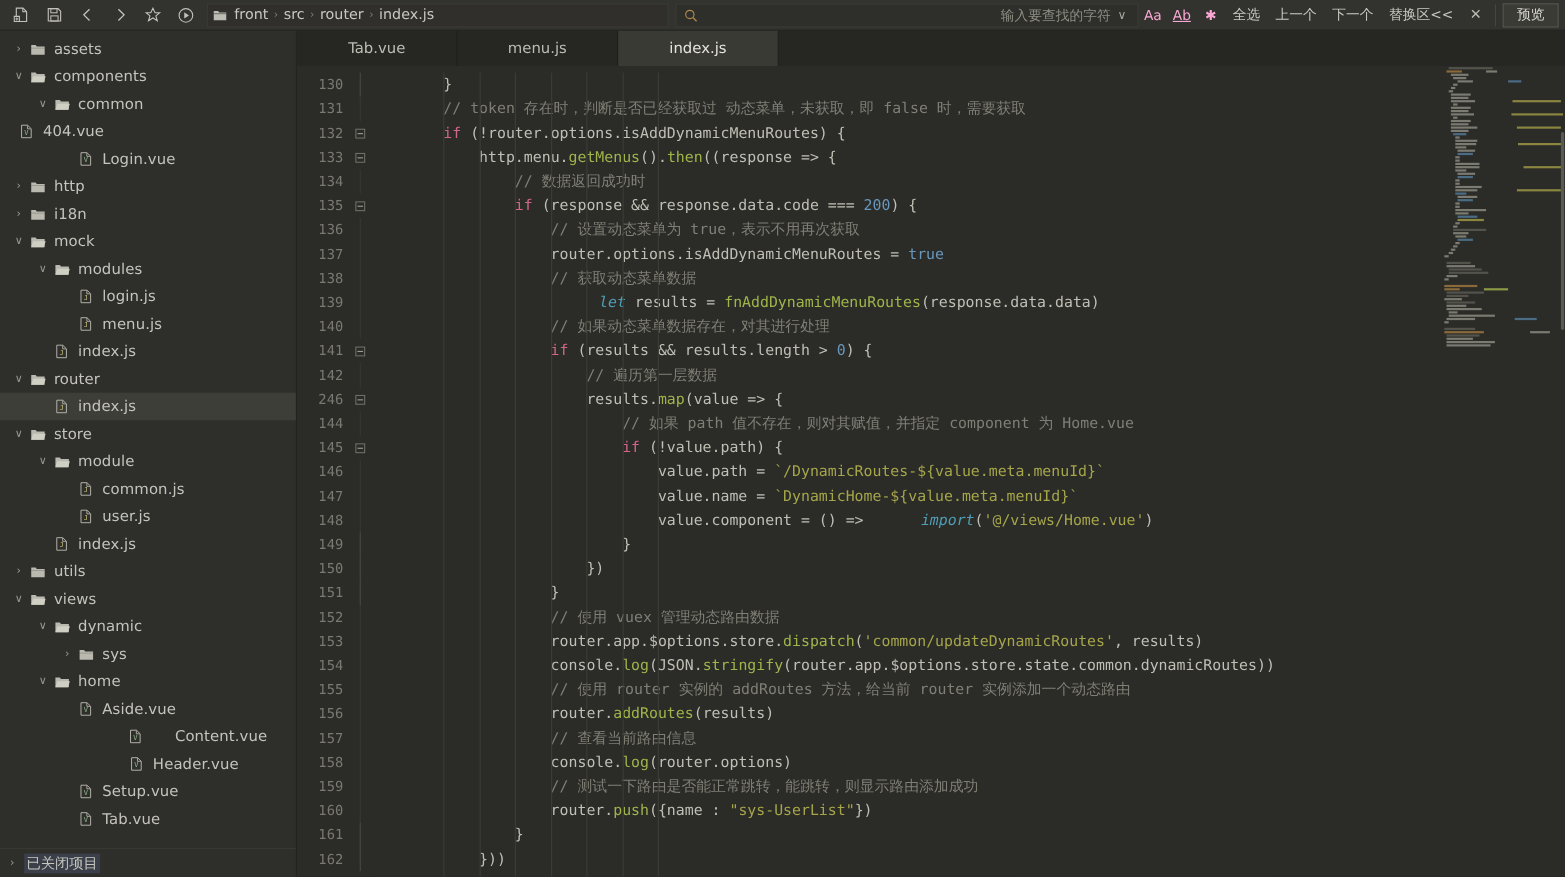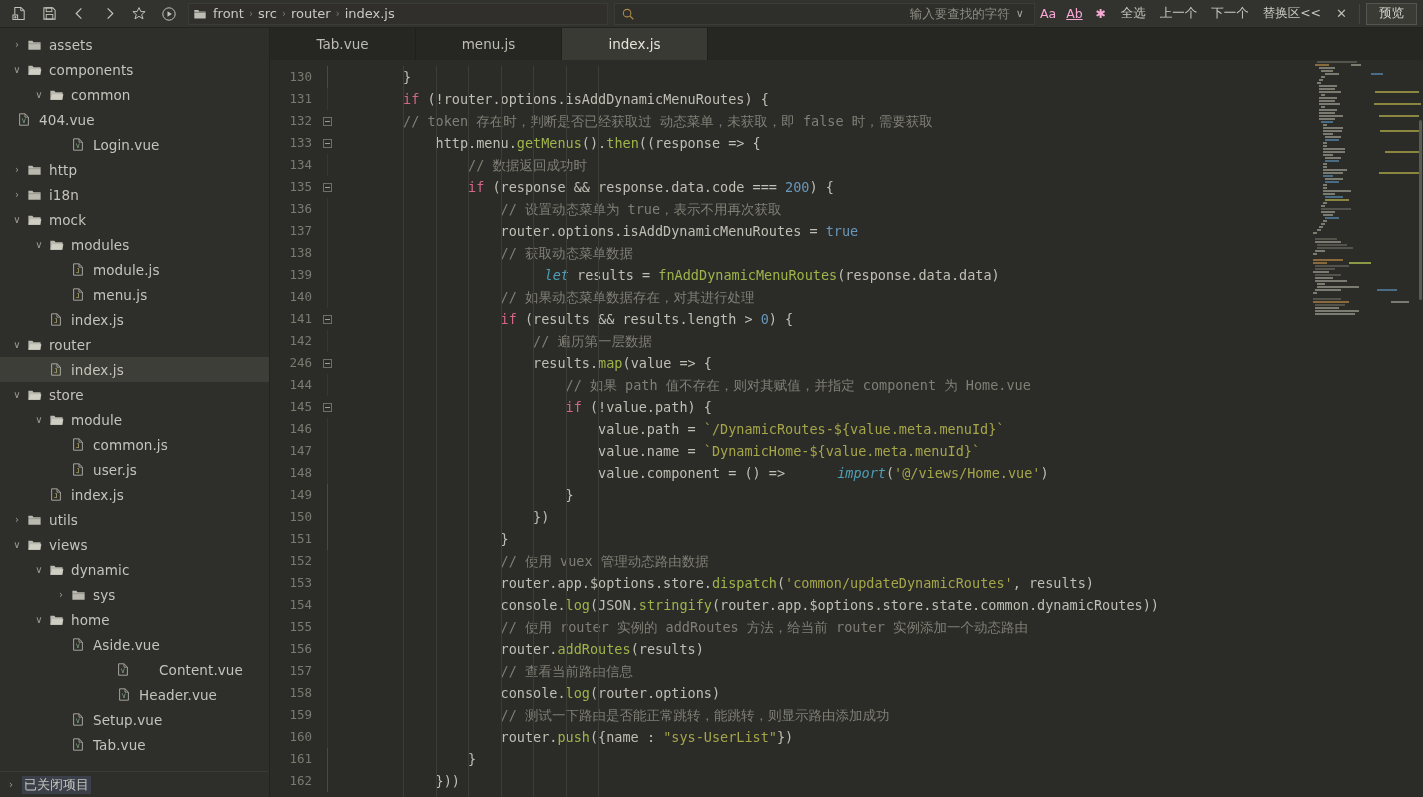--- a/index.html
+++ b/index.html
@@ -329,21 +329,21 @@
           </div>
           <div class="row" style="padding-left: 54px;">
             <span class="arrow none">›</span>
             <span class="ficon">
               <svg width="14" height="15" viewBox="0 0 16 16">
                 <path d="M3 1.5h6.2L13 5.2v9.3H3z" fill="none" stroke="#b6b6ac" stroke-width="1"></path>
                 <path d="M9.1 1.8V5.3h3.5" fill="none" stroke="#b6b6ac" stroke-width=".9"></path>
                 <text x="8" y="11.6" font-size="7.2" text-anchor="middle" fill="#c9c07a" font-family="monospace">J</text>
               </svg>
             </span>
-            <span class="rlabel">module.js</span>
+            <span class="rlabel">login.js</span>
           </div>
           <div class="row" style="padding-left: 54px;">
             <span class="arrow none">›</span>
             <span class="ficon">
               <svg width="14" height="15" viewBox="0 0 16 16">
                 <path d="M3 1.5h6.2L13 5.2v9.3H3z" fill="none" stroke="#b6b6ac" stroke-width="1"></path>
                 <path d="M9.1 1.8V5.3h3.5" fill="none" stroke="#b6b6ac" stroke-width=".9"></path>
                 <text x="8" y="11.6" font-size="7.2" text-anchor="middle" fill="#c9c07a" font-family="monospace">J</text>
               </svg>
             </span>
@@ -690,22 +690,22 @@
             </div>
             <div class="fold">
               <span class="fold-line"></span>
             </div>
             <div class="fold">
               <span class="fold-line"></span>
             </div>
           </div>
         <div class="code" id="code">
             <div class="cl"><span class="t-def">        </span><span class="t-def">}</span></div>
+            <div class="cl"><span class="t-def">        </span><span class="t-cmt">// token 存在时，判断是否已经获取过 动态菜单，未获取，即 false 时，需要获取</span></div>
             <div class="cl"><span class="t-def">        </span><span class="t-pink">if</span><span class="t-def"> (!router.options.isAddDynamicMenuRoutes) {</span></div>
-            <div class="cl"><span class="t-def">        </span><span class="t-cmt">// token 存在时，判断是否已经获取过 动态菜单，未获取，即 false 时，需要获取</span></div>
             <div class="cl"><span class="t-def">            </span><span class="t-def">http.menu.</span><span class="t-fn">getMenus</span><span class="t-def">().</span><span class="t-fn">then</span><span class="t-def">((response =&gt; {</span></div>
             <div class="cl"><span class="t-def">                </span><span class="t-cmt">// 数据返回成功时</span></div>
             <div class="cl"><span class="t-def">                </span><span class="t-pink">if</span><span class="t-def"> (response &amp;&amp; response.data.code === </span><span class="t-num">200</span><span class="t-def">) {</span></div>
             <div class="cl"><span class="t-def">                    </span><span class="t-cmt">// 设置动态菜单为 true，表示不用再次获取</span></div>
             <div class="cl"><span class="t-def">                    </span><span class="t-def">router.options.isAddDynamicMenuRoutes = </span><span class="t-num">true</span></div>
             <div class="cl"><span class="t-def">                    </span><span class="t-cmt">// 获取动态菜单数据</span></div>
             <div class="cl"><span class="t-def">                    </span><span class="t-ital">let</span><span class="t-def"> results = </span><span class="t-fn">fnAddDynamicMenuRoutes</span><span class="t-def">(response.data.data)</span></div>
             <div class="cl"><span class="t-def">                    </span><span class="t-cmt">// 如果动态菜单数据存在，对其进行处理</span></div>
             <div class="cl"><span class="t-def">                    </span><span class="t-pink">if</span><span class="t-def"> (results &amp;&amp; results.length &gt; </span><span class="t-num">0</span><span class="t-def">) {</span></div>
             <div class="cl"><span class="t-def">                        </span><span class="t-cmt">// 遍历第一层数据</span></div>

